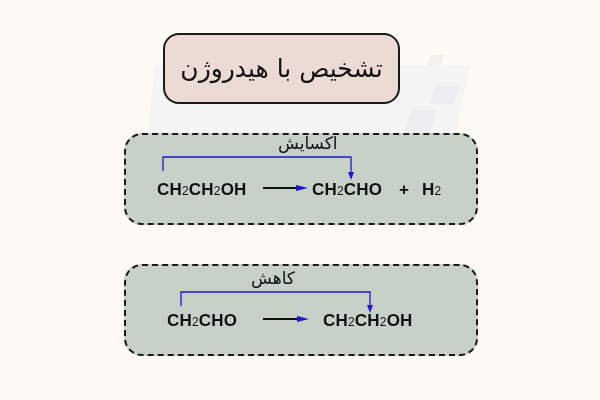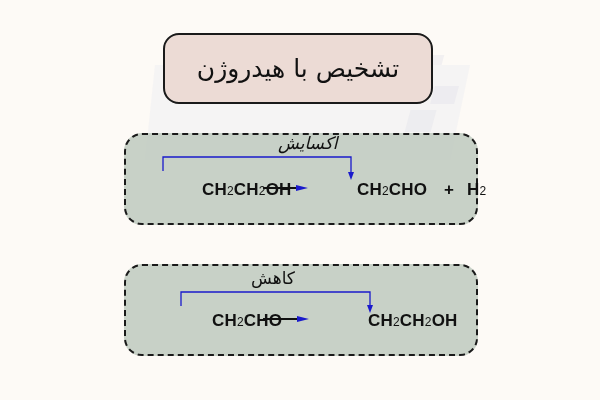--- a/index.html
+++ b/index.html
@@ -20,21 +20,21 @@
     .watermark {
       position: absolute;
       left: 0; top: 0;
       width: 600px; height: 400px;
       pointer-events: none;
     }
     .title-box {
       position: absolute;
       left: 163px;
       top: 33px;
-      width: 270px;
+      width: 237px;
       height: 71px;
       background: #ecdbd5;
       border: 2px solid #1a1a1a;
       border-radius: 16px;
       display: flex;
       align-items: center;
       justify-content: center;
       box-sizing: border-box;
     }
     .title-text {
@@ -65,21 +65,20 @@
       white-space: nowrap;
     }
     .formula {
       position: absolute;
       font-family: "Liberation Sans", sans-serif;
       font-weight: bold;
       font-size: 17px;
       color: #111;
       white-space: nowrap;
       letter-spacing: 0.2px;
-      margin-left: 45px;
     }
     .formula .sub {
       font-size: 12px;
       font-weight: normal;
       position: relative;
       top: 0px;
     }
     .overlay-svg {
       position: absolute;
       left: 0; top: 0;
@@ -97,21 +96,21 @@
     <rect x="445" y="55" width="14" height="10" fill="#ecebf0" opacity="0.7" transform="skewX(-15)"></rect>
     <rect x="458" y="86" width="24" height="18" fill="#e9e8ee" opacity="0.7" transform="skewX(-15)"></rect>
     <rect x="440" y="110" width="26" height="22" fill="#e8e7ed" opacity="0.6" transform="skewX(-15)"></rect>
   </svg>
 
   <div class="title-box">
     <span class="title-text">تشخیص با هیدروژن</span>
   </div>
 
   <div class="reaction-box box-ox"></div>
-  <span class="label-fa" style="left:278px; top:133px;font-style:italic;">اکسایش</span>
+  <span class="label-fa" style="left:278px; top:133px;">اکسایش</span>
 
   <div class="formula" style="left:157px; top:180px;">
     <span>CH</span><span class="sub">2</span><span>CH</span><span class="sub">2</span><span>OH</span>
   </div>
   <div class="formula" style="left:312px; top:180px;">
     <span>CH</span><span class="sub">2</span><span>CHO</span>
   </div>
   <div class="formula" style="left:399px; top:180px;">+</div>
   <div class="formula" style="left:422px; top:180px;">
     <span>H</span><span class="sub">2</span>

